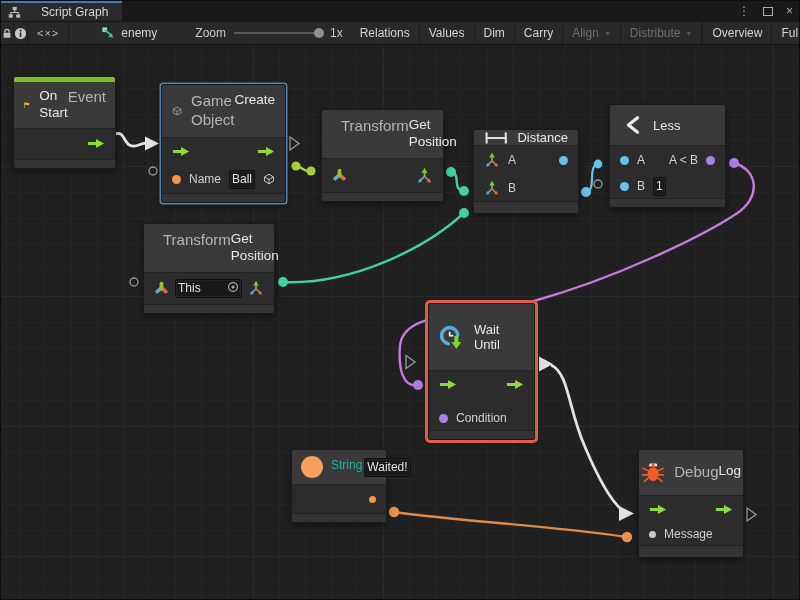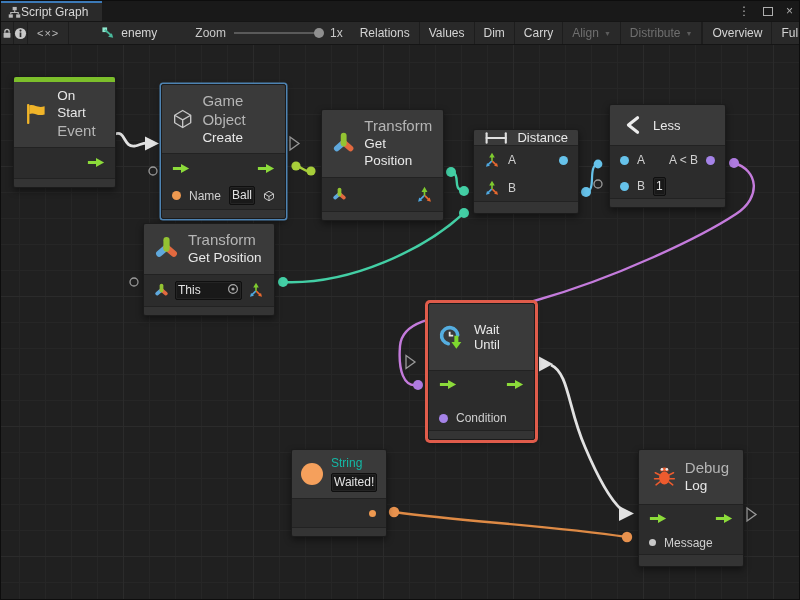--- a/index.html
+++ b/index.html
@@ -2,21 +2,21 @@
 <html><head>
 <meta charset="utf-8">
 <style>
   * { margin:0; padding:0; box-sizing:border-box; }
   html,body { width:800px; height:600px; background:#111; }
   body { font-family:"Liberation Sans", sans-serif; -webkit-font-smoothing:antialiased; }
   #window { position:relative; width:800px; height:600px; background:#202020; border:1px solid #0d0d0d; overflow:hidden; }
 
   
   #titlebar { position:absolute; left:0; top:0; width:100%; height:20px; background:#191919; display:flex; align-items:stretch; }
-  #tab { display:flex; align-items:center; gap:0; padding:0 14px 0 7px; background:#2a2a2a; border-top:2px solid #3C7AB8; color:#d8d8d8; font-size:12px; }
+  #tab { display:flex; align-items:center; gap:20px; padding:0 14px 0 7px; background:#2a2a2a; border-top:2px solid #3C7AB8; color:#d8d8d8; font-size:12px; }
   #tab svg { display:block; }
   #win-controls { position:absolute; right:6px; top:0; height:20px; display:flex; align-items:center; gap:13px; color:#aeaeae; }
   #win-controls .glyph { font-size:12px; line-height:1; cursor:default; }
   #maximize-box { width:10px; height:9px; border:1.5px solid #aeaeae; }
 
   
   #toolbar { position:absolute; left:0; top:20px; width:100%; height:24px; background:#292929; border-top:1px solid #151515; border-bottom:1px solid #151515; display:flex; align-items:stretch; font-size:12px; color:#d4d4d4; }
   .tbtn { display:flex; align-items:center; justify-content:center; padding:0 9px; border-right:1px solid #1d1d1d; white-space:nowrap; }
   .tbtn.icon-only { width:27px; padding:0; }
   .tbtn.disabled { color:#6f6f6f; }
@@ -38,21 +38,21 @@
       linear-gradient(90deg,#262626 1px, transparent 1px);
     background-size:130px 130px,130px 130px,26px 26px,26px 26px;
     background-position:-8px -9px; }
   #wires { position:absolute; left:0; top:0; }
 
   
   .node { position:absolute; background:#2c2c2c; border:1px solid #1b1b1b; border-radius:2px; box-shadow:0 3px 7px rgba(0,0,0,.45); color:#d9d9d9; }
   .node.selected { box-shadow:0 0 0 1.5px #4E83B2, 0 3px 7px rgba(0,0,0,.45); }
   .node.debug-highlight { box-shadow:0 0 0 3px #E05C4B, 0 3px 7px rgba(0,0,0,.45); }
   .node-header { display:flex; align-items:center; gap:9px; background:#3a3a3a; padding:7px 10px; border-bottom:1px solid #222; border-radius:2px 2px 0 0; }
-  .hdr-text { display:flex; flex-direction:column; line-height:1.25; }
+  .hdr-text { display:flex; flex-direction:row; line-height:1.25; }
   .cat { font-size:15px; color:#b5b5b5; }
   .ttl { font-size:13.5px; color:#e8e8e8; }
   .ttl-only { font-size:13px; color:#e8e8e8; }
   .node-row { display:flex; align-items:center; gap:8px; padding:0 10px; background:#2c2c2c; }
   .node-footer { height:9px; background:#343434; border-top:1px solid #222; border-radius:0 0 2px 2px; }
   .grow { flex:1; }
   .event-stripe { height:5px; background:#7CBF2B; border-radius:2px 2px 0 0; }
   .dot { width:9px; height:9px; border-radius:50%; flex:0 0 auto; }
   .dot.sm { width:7px; height:7px; }
   .plabel { font-size:12px; color:#cfcfcf; }
@@ -416,21 +416,21 @@
         </div>
       </div>
       <div class="node-row" style="height:28px;">
         <span class="grow"></span>
         <span class="dot sm" style="background:#EE9950"></span>
       </div>
       <div class="node-footer"></div>
     </div>
 
     <div class="node" style="left:637px; top:404px; width:106px;">
-      <div class="node-header" style="padding:9px 14px;">
+      <div class="node-header" style="padding:9px 2px;">
         <svg width="27" height="27" viewBox="0 0 30 30">
           <g stroke="#ED5B2E" stroke-width="2" stroke-linecap="round">
             <line x1="9" y1="13" x2="3" y2="10"></line>
               <line x1="8" y1="18" x2="2" y2="18"></line>
               <line x1="9" y1="22" x2="4" y2="26"></line>
             <line x1="21" y1="13" x2="27" y2="10"></line>
               <line x1="22" y1="18" x2="28" y2="18"></line>
               <line x1="21" y1="22" x2="26" y2="26"></line>
           </g>
           <path d="M9.5 8 A5.5 5 0 0 1 20.5 8 Z" fill="#ED5B2E"></path>

